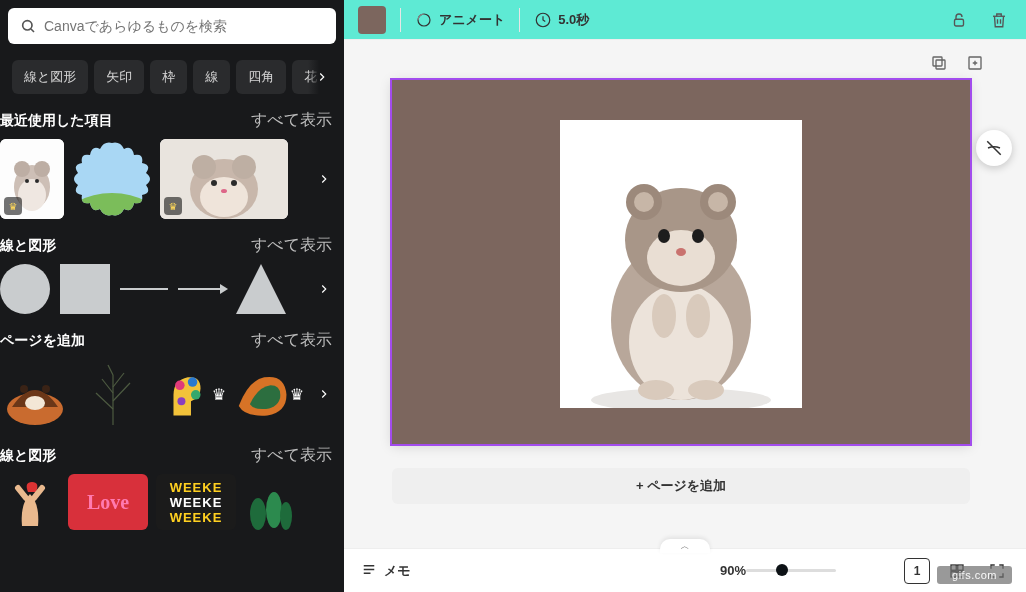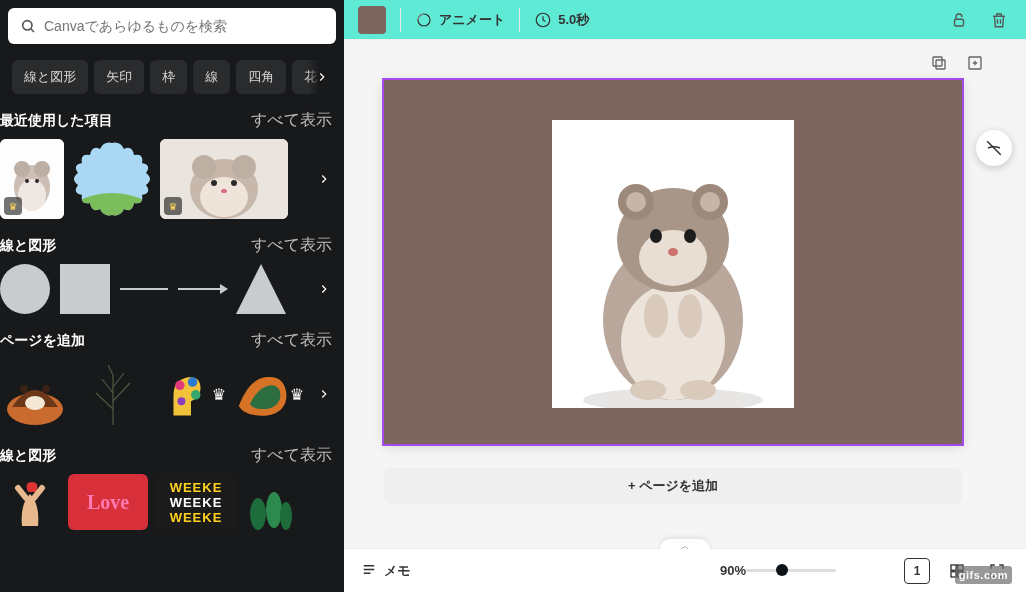--- a/index.html
+++ b/index.html
@@ -27,37 +27,37 @@
 .shape-arrow::after { content: ''; position: absolute; right: -2px; top: -4px; border-left: 8px solid #c9ccce; border-top: 5px solid transparent; border-bottom: 5px solid transparent; }
 .shape-triangle { width: 0; height: 0; border-left: 25px solid transparent; border-right: 25px solid transparent; border-bottom: 50px solid #c9ccce; }
 .panel-tab { position: absolute; right: -12px; top: 232px; width: 12px; height: 44px; background: #18191b; border-radius: 0 6px 6px 0; display: flex; align-items: center; justify-content: center; cursor: pointer; color: #aaa; font-size: 10px; }
 .main { flex: 1; display: flex; flex-direction: column; background: #f5f5f5; position: relative; }
 .topbar { height: 40px; background: #5eead4; display: flex; align-items: center; padding: 0 14px; gap: 14px; border-bottom: 1px solid #eee; }
 .color-swatch { width: 28px; height: 28px; background: #7c665e; border-radius: 4px; cursor: pointer; }
 .vdiv { width: 1px; height: 24px; background: #e6e6e6; }
 .tb-btn { display: flex; align-items: center; gap: 6px; font-size: 13px; color: #333; cursor: pointer; font-weight: 600; }
 .tb-spacer { flex: 1; }
 .tb-icon { cursor: pointer; color: #555; padding: 4px; display: flex; }
-.canvas-area { flex: 1; position: relative; padding: 40px 24px 10px 40px; display: flex; flex-direction: column; align-items: flex-start; overflow: auto; }
+.canvas-area { flex: 1; position: relative; padding: 40px 24px 10px 16px; display: flex; flex-direction: column; align-items: center; overflow: auto; }
 .canvas-actions { position: absolute; top: 10px; right: 38px; display: flex; gap: 10px; }
 .act-btn { cursor: pointer; color: #666; padding: 4px; }
 .fab { position: absolute; top: 90px; right: 14px; width: 36px; height: 36px; background: #fff; border-radius: 50%; box-shadow: 0 2px 8px rgba(0,0,0,0.2); display: flex; align-items: center; justify-content: center; cursor: pointer; }
 .page { width: 578px; height: 364px; background: #7c665e; box-shadow: 0 2px 12px rgba(0,0,0,0.15); position: relative; outline: 2px solid #a24ced; }
 .page img, .page .img-ph { position: absolute; left: 168px; top: 40px; width: 242px; height: 288px; background: #fff; }
 .hamster { position: absolute; left: 0; top: 0; width: 100%; height: 100%; }
 .add-page { width: 578px; height: 36px; margin-top: 24px; background: #efefef; border-radius: 6px; display: flex; align-items: center; justify-content: center; font-size: 13px; font-weight: 600; color: #333; cursor: pointer; }
 .bottombar { height: 44px; background: #fff; display: flex; align-items: center; padding: 0 16px; gap: 14px; border-top: 1px solid #eee; position: relative; }
 .bb-btn { display: flex; align-items: center; gap: 6px; font-size: 13px; font-weight: 600; color: #333; cursor: pointer; }
 .bb-spacer { flex: 1; }
 .zoom-wrap { display: flex; align-items: center; }
 .zoom-label { font-size: 13px; font-weight: 600; color: #333; }
 .zoom-track { width: 90px; height: 3px; background: #ddd; border-radius: 2px; position: relative; cursor: pointer; }
 .zoom-thumb { width: 12px; height: 12px; background: #0d1216; border-radius: 50%; position: absolute; top: -5px; left: 30px; }
 .page-ind { width: 26px; height: 26px; border: 1px solid #333; border-radius: 4px; display: flex; align-items: center; justify-content: center; font-size: 12px; font-weight: 700; color: #333; cursor: pointer; }
-.watermark { position: absolute; right: 14px; bottom: 8px; font-size: 11px; font-weight: 700; color: rgba(255,255,255,0.95); background: rgba(110,110,110,0.7); padding: 3px 4px; border-radius: 3px; letter-spacing: 0.5px; }
+.watermark { position: absolute; right: 14px; bottom: 8px; font-size: 11px; font-weight: 400; color: rgba(255,255,255,0.95); background: rgba(110,110,110,0.7); padding: 3px 15px; border-radius: 3px; letter-spacing: 0.5px; }
 .collapse-tab { position: absolute; left: 50%; top: -10px; transform: translateX(-50%); width: 50px; height: 14px; background: #fff; border-radius: 10px 10px 0 0; box-shadow: 0 -2px 4px rgba(0,0,0,0.08); display: flex; align-items: center; justify-content: center; cursor: pointer; font-size: 9px; color: #777; }
 .graphic { width: 70px; height: 70px; display: flex; align-items: center; justify-content: center; position: relative; cursor: pointer; }
 .sticker { width: 80px; height: 56px; display: flex; align-items: center; justify-content: center; cursor: pointer; border-radius: 6px; overflow: hidden; position: relative; }
 svg { display: block; }
 </style>
 </head>
 <body>
 
 <div class="sidebar">
   <div class="search-wrap">

